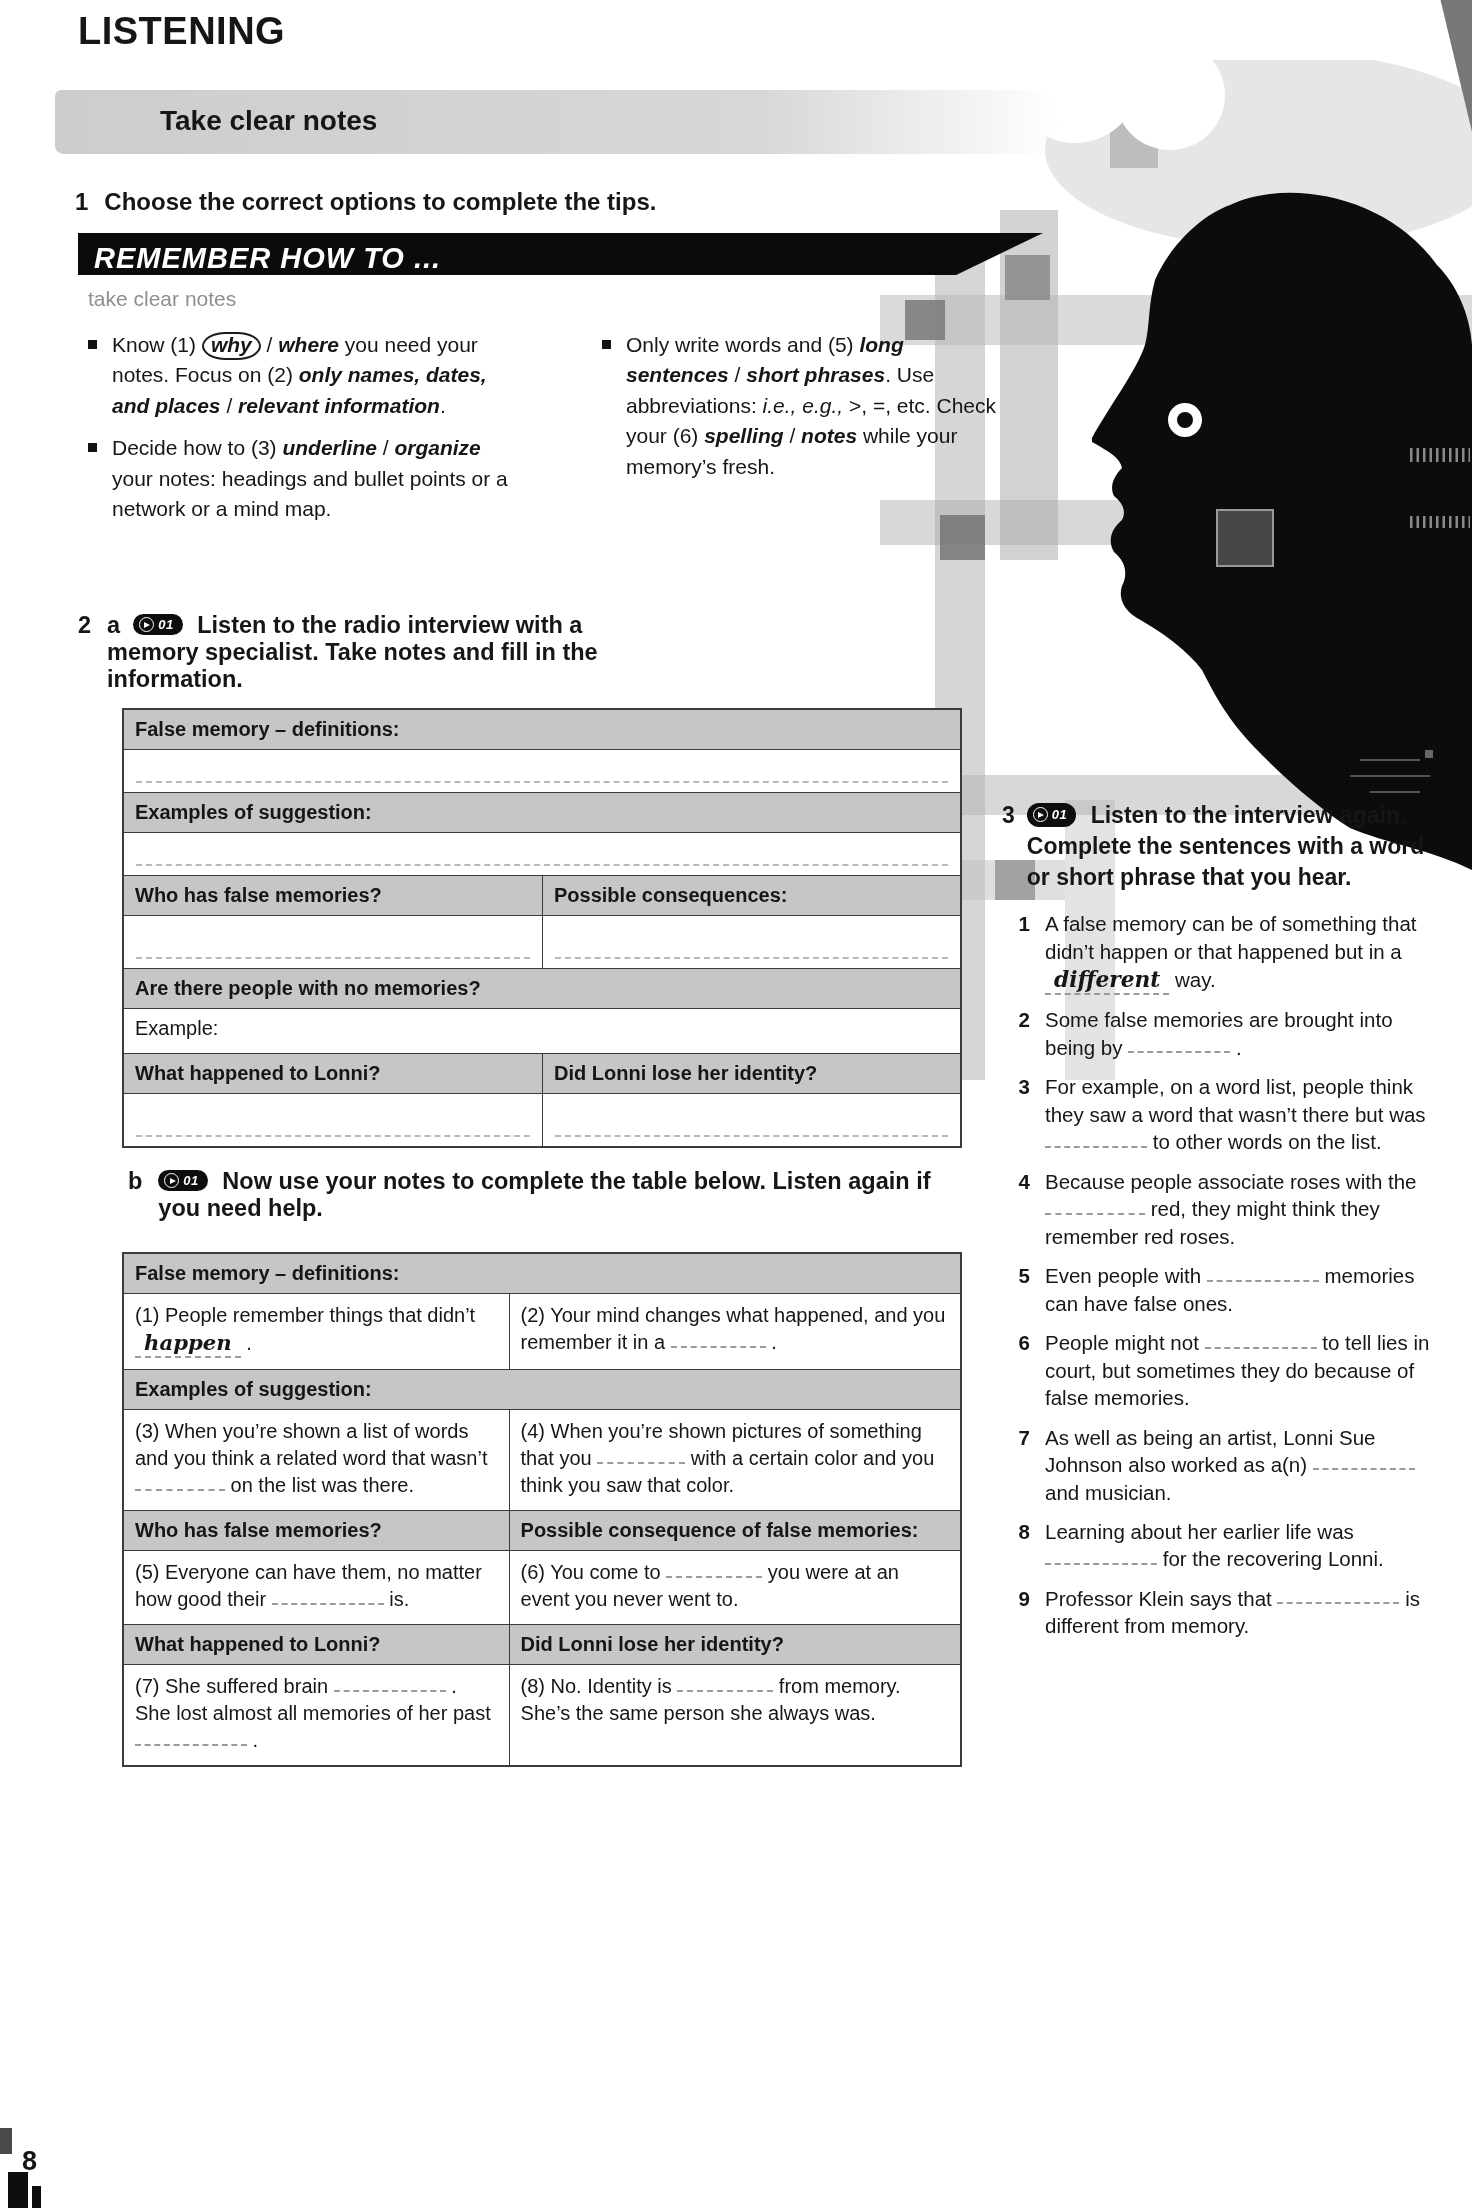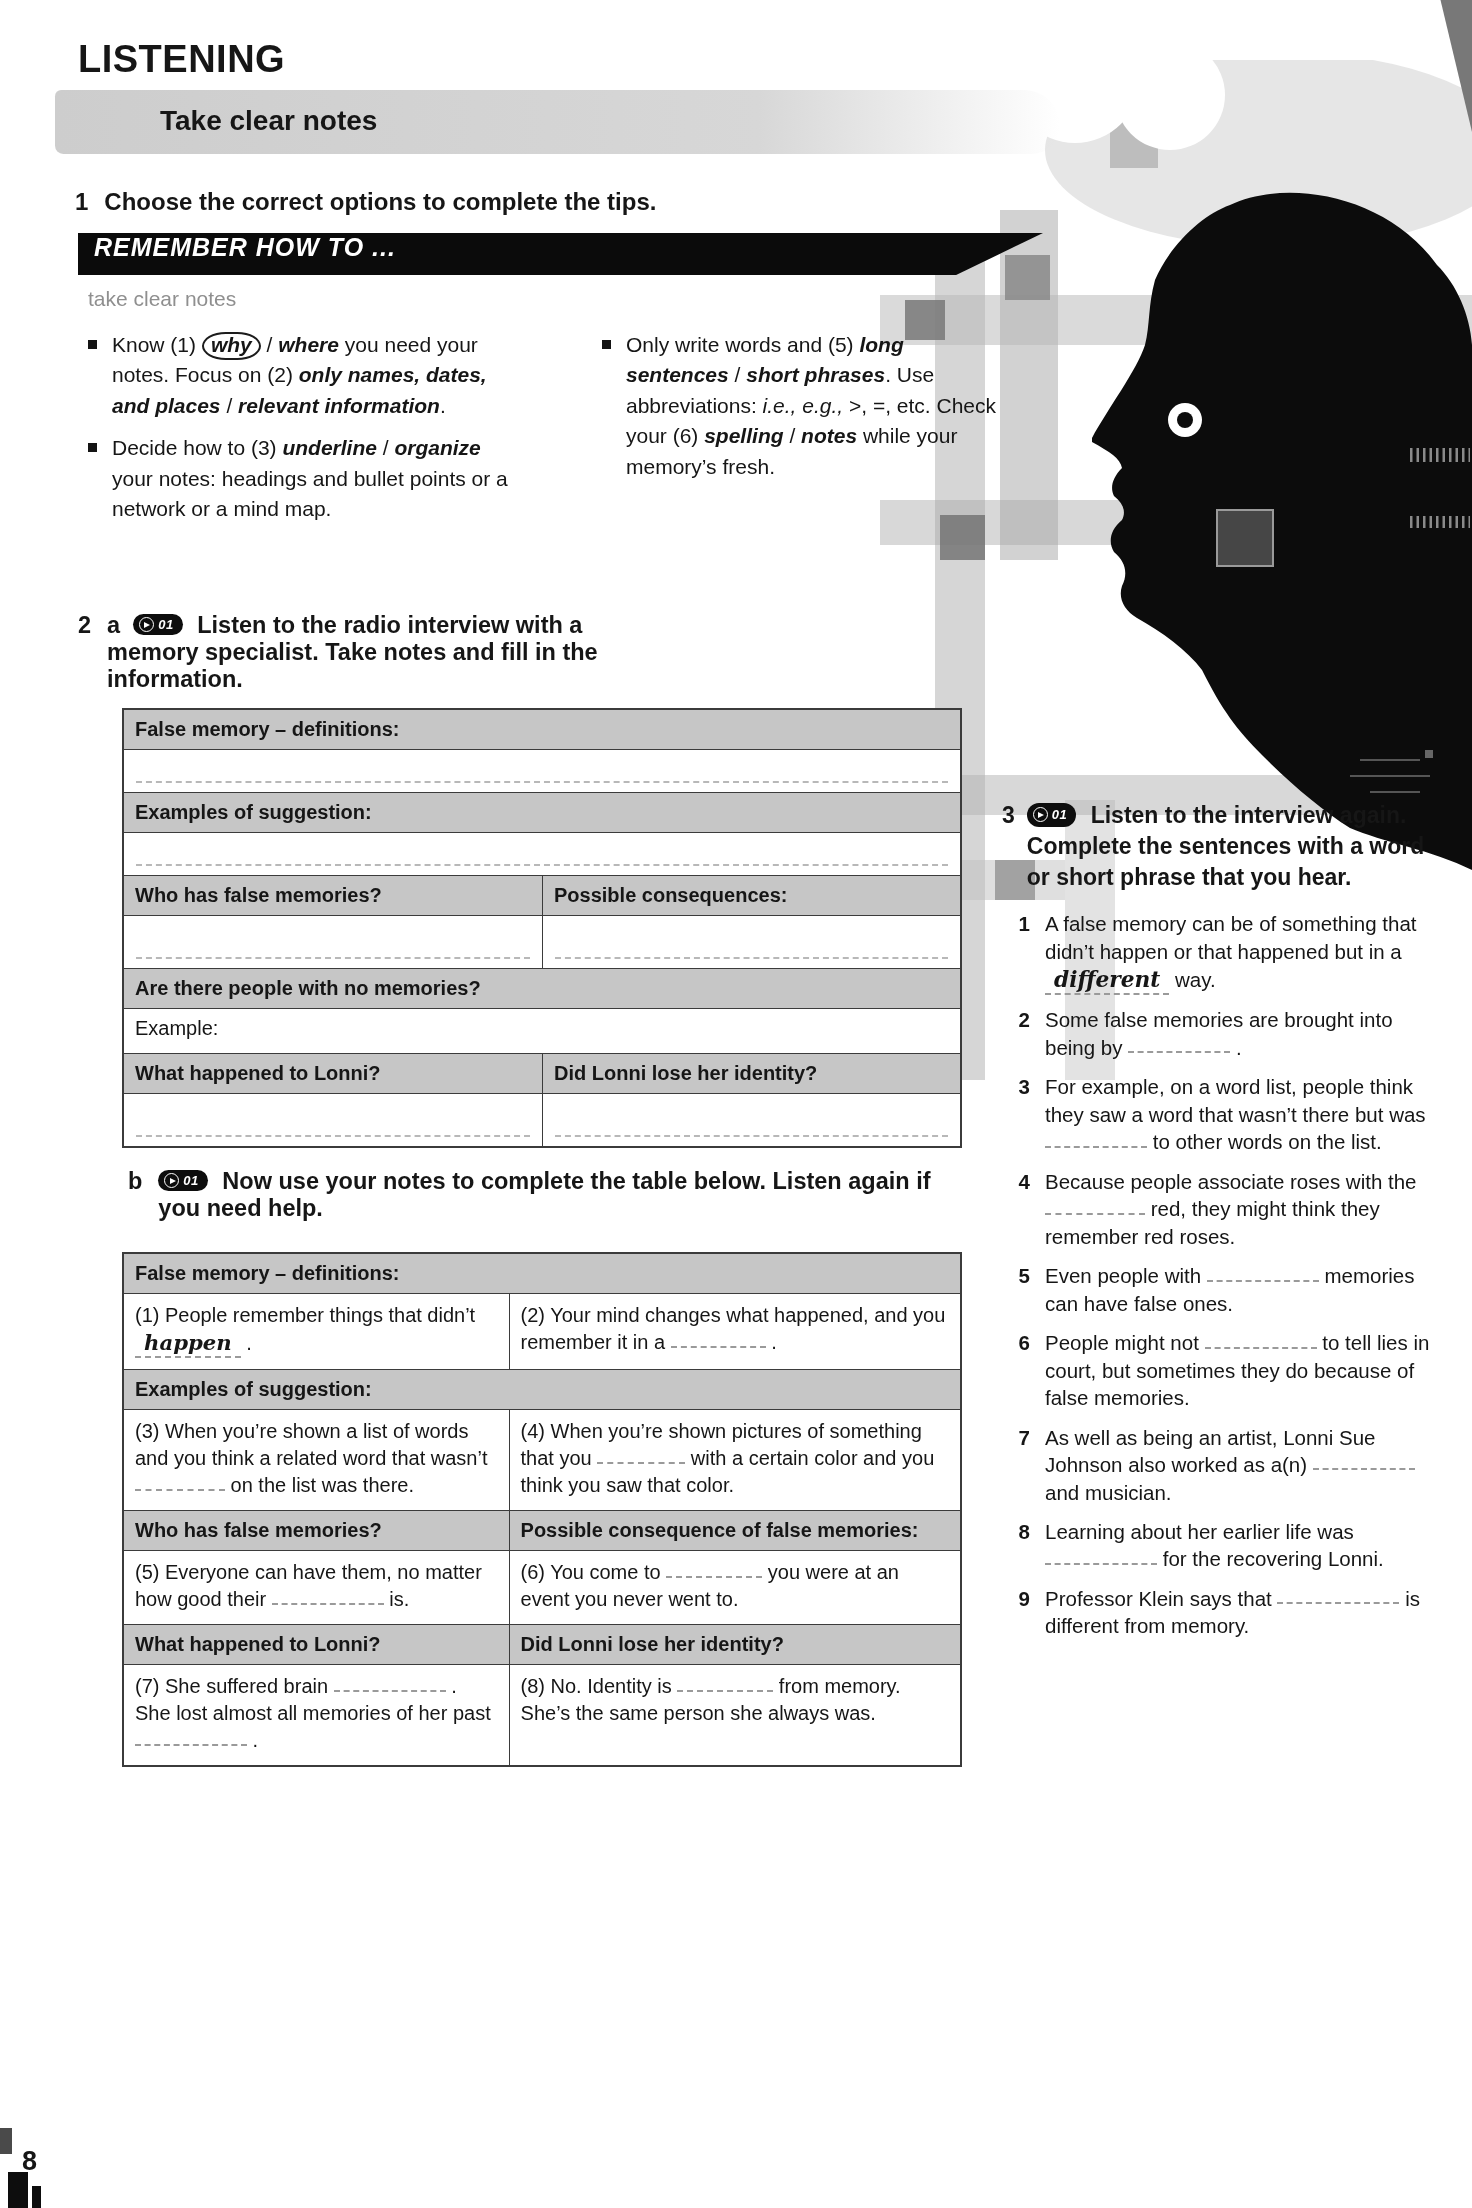--- a/index.html
+++ b/index.html
@@ -4,21 +4,21 @@
 <style>
   * { margin:0; padding:0; box-sizing:border-box; }
   html,body { background:#ffffff; }
   .page {
     position:relative; width:1472px; height:2208px; background:#ffffff;
     font-family:"Liberation Sans", sans-serif; color:#161616; overflow:hidden;
   }
   .abs { position:absolute; }
 
   
-  .main-title { left:78px; top:38px; font-size:38px; font-weight:800; letter-spacing:.5px; z-index:3; }
+  .main-title { left:78px; top:10px; font-size:38px; font-weight:800; letter-spacing:.5px; z-index:3; }
   .subtitle-banner {
     left:55px; top:90px; width:1005px; height:64px; z-index:1;
     background:linear-gradient(to right,#cdcdcd,#d7d7d7 70%,rgba(228,228,228,0));
     border-radius:12px 70px 55px 16px;
   }
   .subtitle-text { position:absolute; left:105px; top:15px; font-size:28px; font-weight:700; }
 
   
   .head-art { left:880px; top:60px; width:592px; height:1020px; z-index:0; pointer-events:none; }
   .corner-sliver { right:0; top:0; width:42px; height:132px; background:#787878;
@@ -34,22 +34,22 @@
     display:inline-flex; align-items:center; justify-content:center; flex:none; }
   .play-tri { width:0; height:0; border-left:6px solid #fff; border-top:3.5px solid transparent;
     border-bottom:3.5px solid transparent; margin-left:1.5px; }
   .audio-num { font-size:13px; font-weight:700; font-style:italic; letter-spacing:.5px; }
 
   
   .ex1-head { left:75px; top:188px; font-size:24px; }
   .remember-banner {
     left:78px; top:233px; width:965px; height:42px; background:#0b0b0b; color:#fff; z-index:2;
     clip-path:polygon(0 0,100% 0,91% 100%,0 100%);
-    display:flex; align-items:flex-start; padding-left:16px;
-    font-size:25px; font-style:italic; font-weight:800; letter-spacing:1px;
+    display:flex; align-items:flex-end; padding-left:16px;
+    font-size:29px; font-style:italic; font-weight:800; letter-spacing:1px;
   }
   .banner-sub { left:88px; top:287px; font-size:21px; color:#8f8f8f; z-index:2; }
   .tips { left:88px; top:330px; width:952px; display:flex; gap:84px; font-size:21px; line-height:1.45; z-index:2; }
   .tips-col-left  { width:430px; }
   .tips-col-right { width:408px; }
   .tip { display:flex; gap:15px; margin-bottom:12px; }
   .bullet { flex:none; width:9px; height:9px; background:#141414; margin-top:10px; }
 
   .seg-opt   { font-style:italic; font-weight:700; }
   .seg-it    { font-style:italic; }

